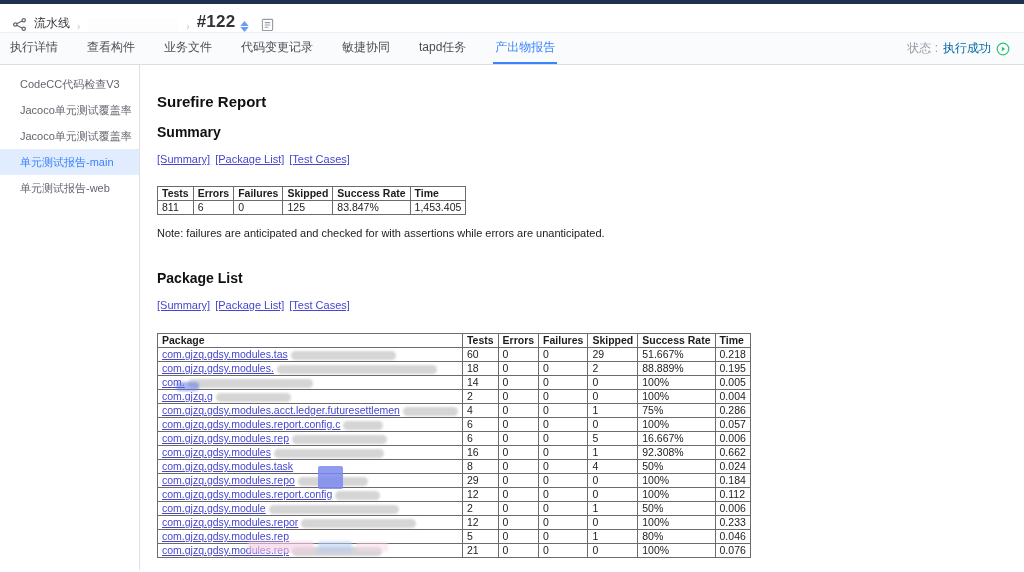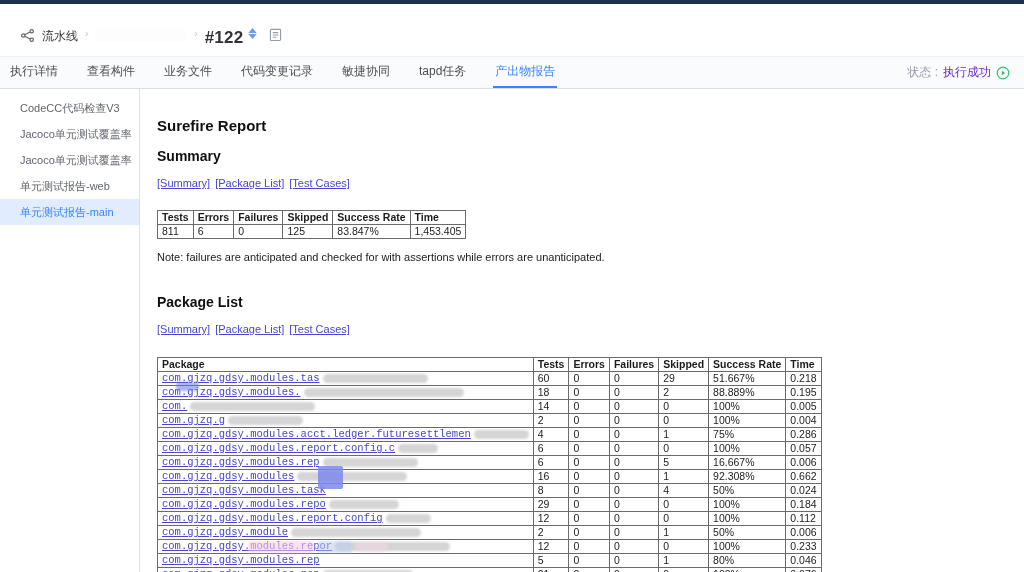--- a/index.html
+++ b/index.html
@@ -6,39 +6,39 @@
   html,body { margin:0; padding:0; }
   body {
     width:1024px; height:572px; overflow:hidden; position:relative;
     font-family:"Liberation Sans","DejaVu Sans",sans-serif; background:#fff;
   }
   
   .topbar { height:4px; background:#1e3150; }
 
   
   .header { height:29px; background:#fff; border-bottom:1px solid #eef0f4;
-            display:flex; align-items:flex-start; padding:0 20px;margin-top:24px; }
+            display:flex; align-items:flex-end; padding:0 12px; }
   .pipe-icon { width:15px; height:15px; color:#63656e; flex:0 0 auto; }
   .crumb-root { font-size:12px; color:#313238; margin-left:7px; }
   .chev { color:#c4c6cc; font-size:10px; margin:0 7px; }
   .redacted-name { width:92px; height:14px; background:#fdfdfd; border-radius:3px; }
   .build-no { font-size:17px; color:#313238; font-weight:bold; letter-spacing:.2px; }
   .carets { display:flex; flex-direction:column; gap:1px; margin-left:5px; cursor:pointer; }
   .carets svg { width:9px; height:5px; color:#699df4; display:block; }
   .doc-icon { width:13px; height:14px; margin-left:12px; color:#979ba5; cursor:pointer; }
 
   
   .tabbar { height:32px; background:#fafbfd; border-bottom:1px solid #dcdee5;
             display:flex; align-items:stretch; padding:0 8px; position:relative; }
   .tab { font-size:12px; color:#4d4f56; padding:0 2px; margin-right:25px;
          display:flex; align-items:center; cursor:pointer; border-bottom:2px solid transparent; }
   .tab.active { color:#3a84ff; border-bottom-color:#3a84ff; }
   .statusbox { position:absolute; right:14px; top:0; height:100%;
                display:flex; align-items:center; font-size:12px; color:#979ba5; gap:5px; }
-  .status-val { color:#6d28d9; }
+  .status-val { color:#0369a1; }
   .status-icon { width:14px; height:14px; color:#30c473; cursor:pointer; }
 
   
   .body-row { display:flex; height:505px; }
   .sidebar { width:140px; flex:0 0 140px; border-right:1px solid #dde0e6; padding-top:6px; }
   .side-item { height:26px; line-height:26px; padding-left:20px; font-size:11px;
                color:#63656e; cursor:pointer; white-space:nowrap; overflow:hidden; }
   .side-item.active { background:#e1ecff; color:#3a84ff; }
 
   .main { flex:1; padding:28px 0 0 17px; overflow:hidden; position:relative; }
@@ -49,21 +49,21 @@
   .nav-links a { color:#4646cf; text-decoration:underline; margin-right:5px; cursor:pointer; }
   .note { margin-top:12px; font-size:11px; color:#1c1c1c; }
 
   table.rpt { border-collapse:collapse; font-size:10.5px; color:#1c1c1c; table-layout:fixed; }
   table.rpt th, table.rpt td { border:1px solid #6b6b6b; padding:1px 4px; line-height:11px;
                                overflow:hidden; white-space:nowrap; }
   table.rpt th { font-weight:bold; text-align:left; }
   table.rpt td { text-align:left; }
   .sum-table { margin-top:21px; }
   .pkg-table { margin-top:22px;padding-left:32px; }
-  .pkg-table td.pkg-cell { text-align:left;font-family:Liberation Mono, monospace; }
+  .pkg-table td.pkg-cell { text-align:left; }
   a.pkg-link { color:#4646cf; text-decoration:underline; cursor:pointer; }
   .redact { display:inline-block; height:9px; background:#d5d5d5; border-radius:5px;
             vertical-align:middle; margin-left:3px; filter:blur(1px); }
 
   
   .blob { position:absolute; pointer-events:none; }
   .blob-violet { left:318px; top:466px; width:25px; height:23px; background:rgba(126,136,238,.85); border-radius:2px; }
   .blob-blue-sm { left:176px; top:382px; width:23px; height:9px; background:rgba(98,120,228,.55); border-radius:4px; filter:blur(1px); }
   .blob-pink1 { left:248px; top:541px; width:66px; height:12px; background:rgba(247,205,226,.6); border-radius:3px; filter:blur(1px); }
   .blob-blue2 { left:318px; top:541px; width:34px; height:12px; background:rgba(186,204,243,.55); border-radius:3px; filter:blur(1px); }
@@ -124,22 +124,22 @@
       </svg>
     </span>
   </div>
 </div>
 
 <div class="body-row">
   <div class="sidebar">
       <div class="side-item">CodeCC代码检查V3</div>
       <div class="side-item">Jacoco单元测试覆盖率</div>
       <div class="side-item">Jacoco单元测试覆盖率</div>
+      <div class="side-item active">单元测试报告-main</div>
       <div class="side-item">单元测试报告-web</div>
-      <div class="side-item active">单元测试报告-main</div>
     </div>
 
   <div class="main">
     <h1 class="rpt-title">Surefire Report</h1>
     <h2 class="rpt-h2">Summary</h2>
     <p class="nav-links"><a>[Summary]</a><a>[Package List]</a><a>[Test Cases]</a></p>
 
     <table class="rpt sum-table">
       <colgroup>
           <col style="width:27px">

